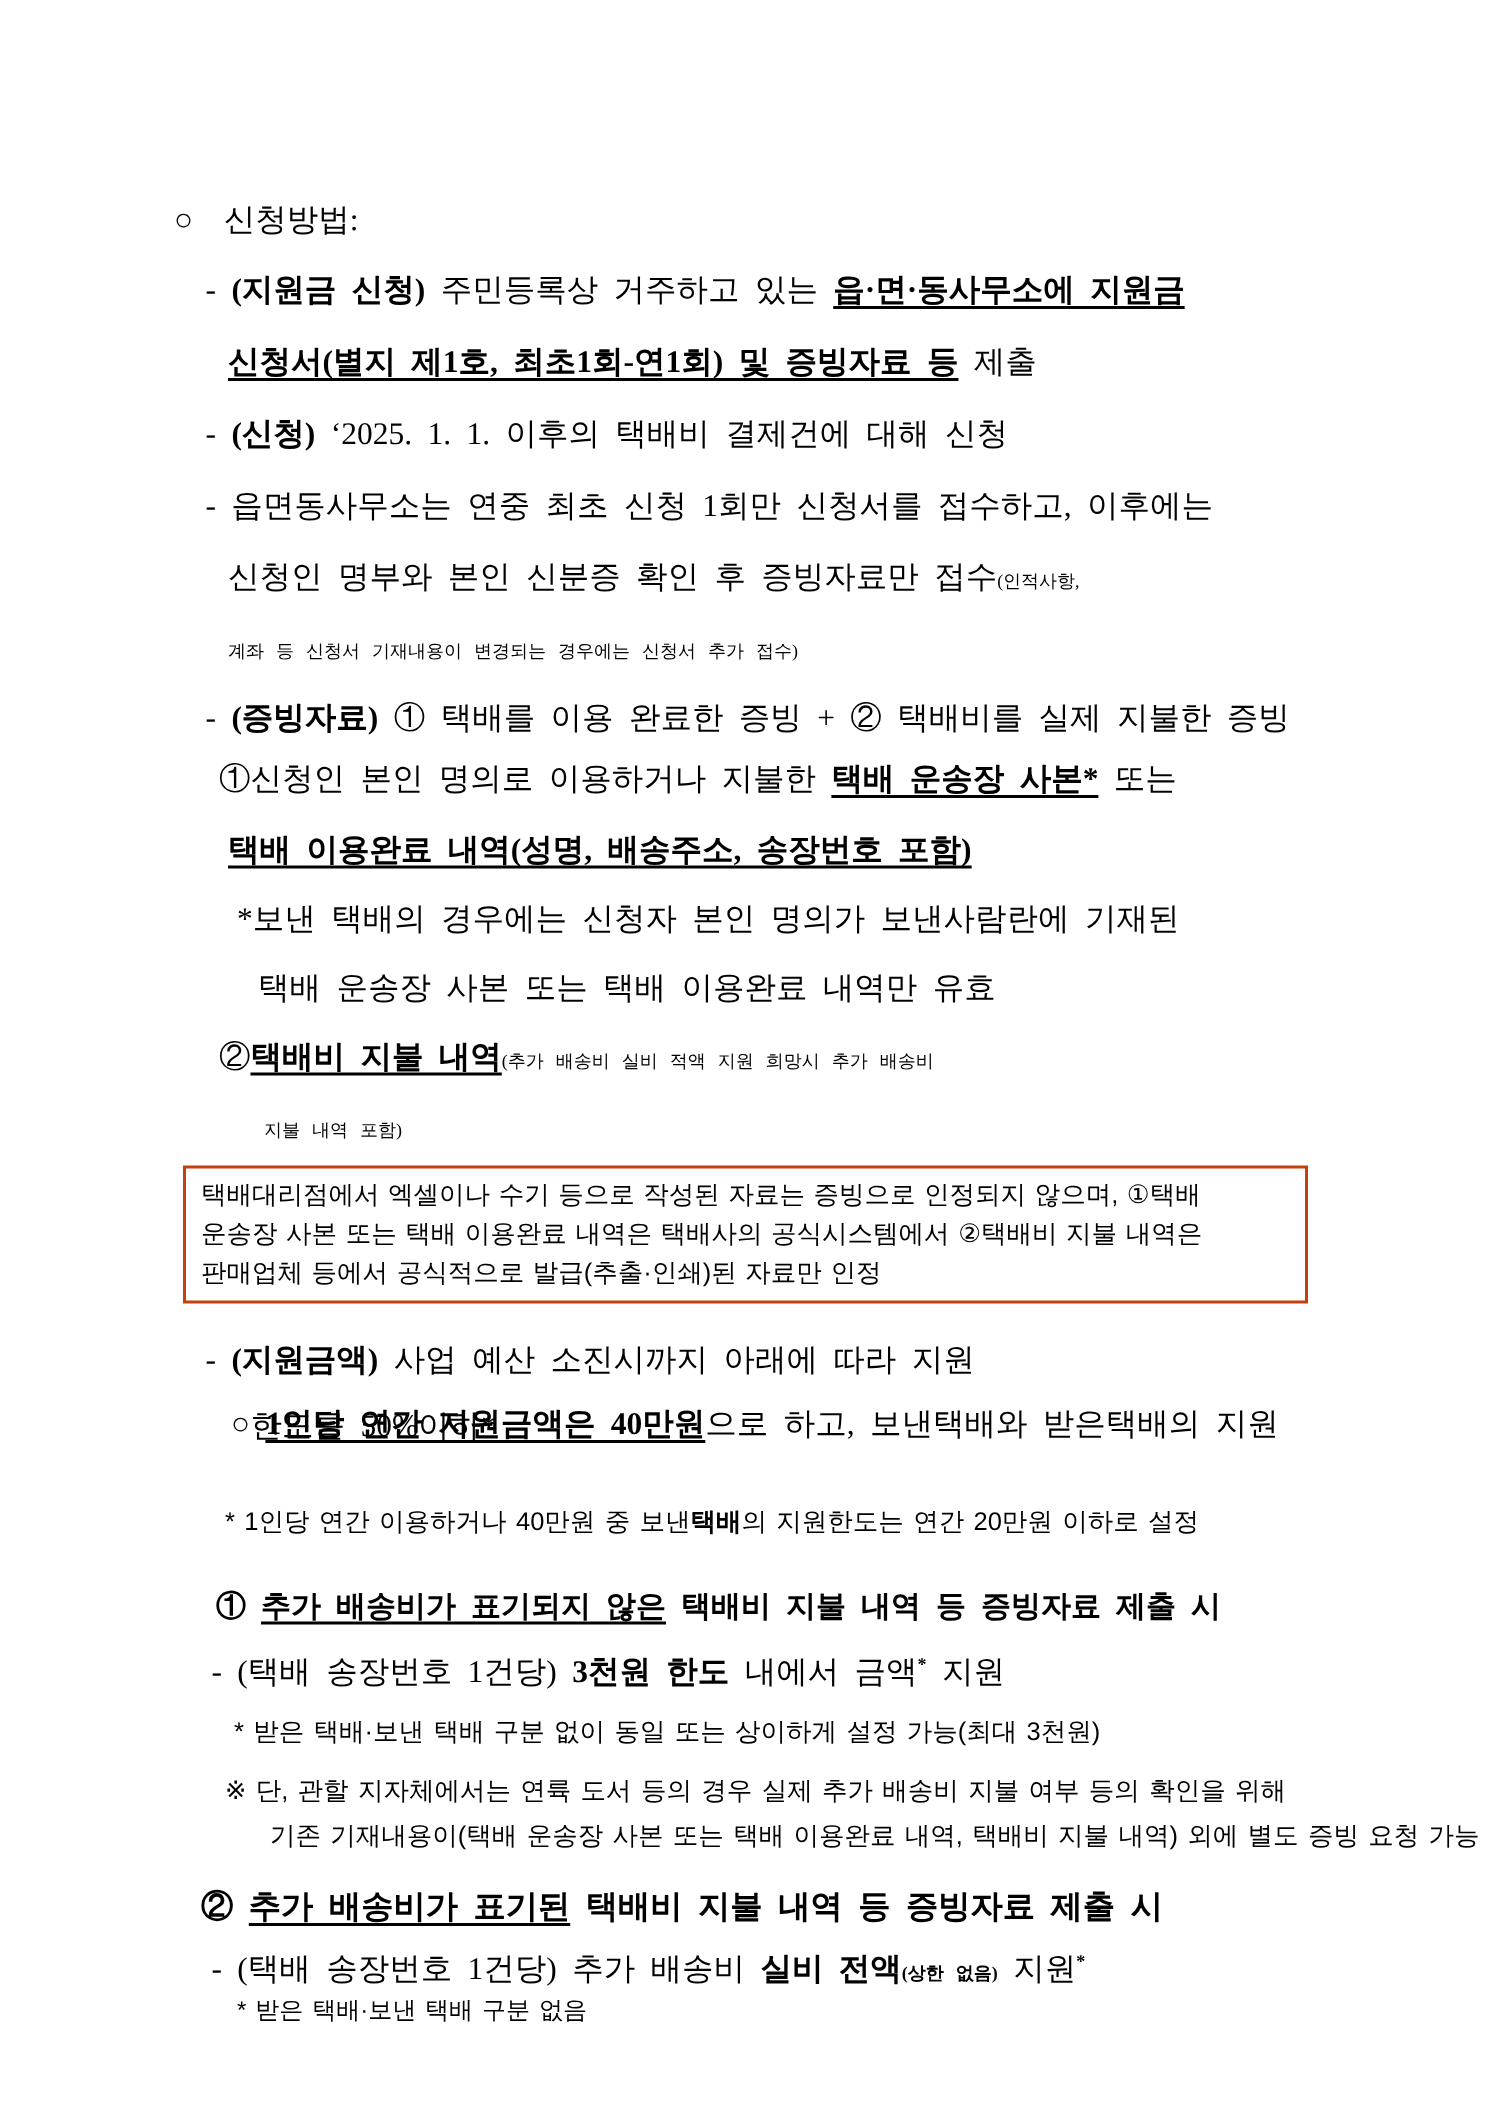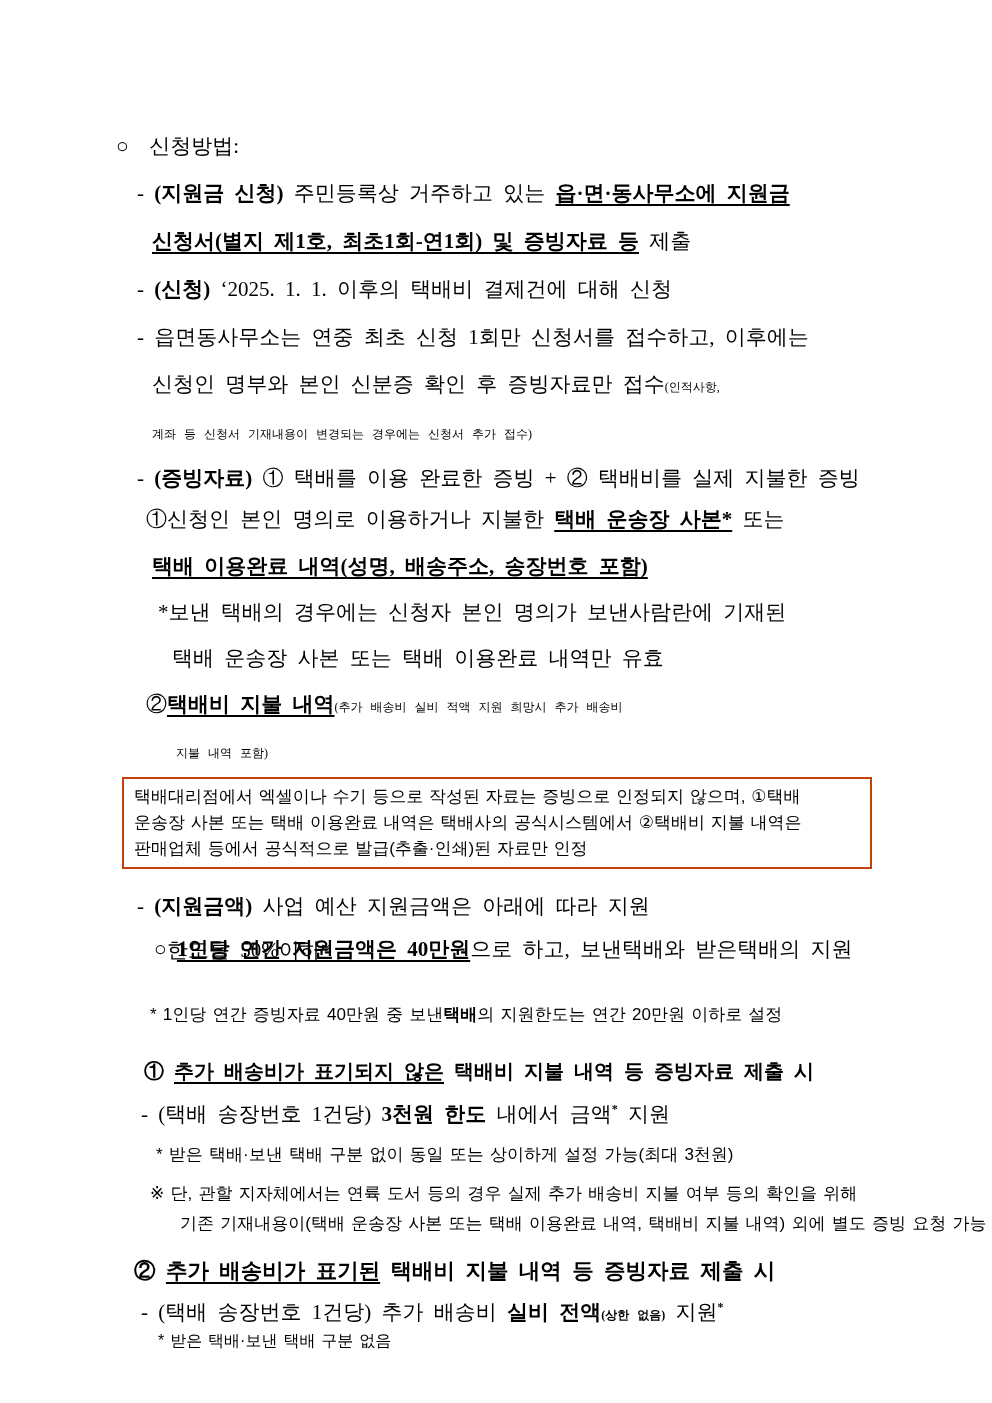--- a/index.html
+++ b/index.html
@@ -81,24 +81,24 @@
       <div class="line l08"><span>- </span><span class="b">(증빙자료)</span><span> ① 택배를 이용 완료한 증빙 + ② 택배비를 실제 지불한 증빙</span></div>
       <div class="line l09"><span>①신청인 본인 명의로 이용하거나 지불한 </span><span class="b u">택배 운송장 사본*</span><span> 또는</span></div>
       <div class="line l10"><span class="b u">택배 이용완료 내역(성명, 배송주소, 송장번호 포함)</span></div>
       <div class="line l11"><span>*보낸 택배의 경우에는 신청자 본인 명의가 보낸사람란에 기재된</span></div>
       <div class="line l12"><span>택배 운송장 사본 또는 택배 이용완료 내역만 유효</span></div>
       <div class="line l13"><span>②</span><span class="b u">택배비 지불 내역</span><span class="sm">(추가 배송비 실비 적액 지원 희망시 추가 배송비</span></div>
       <div class="line l14"><span class="sm">지불 내역 포함)</span></div>
       <div class="line l15"><span>택배대리점에서 엑셀이나 수기 등으로 작성된 자료는 증빙으로 인정되지 않으며, ①택배
 운송장 사본 또는 택배 이용완료 내역은 택배사의 공식시스템에서 ②택배비 지불 내역은
 판매업체 등에서 공식적으로 발급(추출·인쇄)된 자료만 인정</span></div>
-      <div class="line l16"><span>- </span><span class="b">(지원금액)</span><span> 사업 예산 지원금액은 아래에 따라 지원</span></div>
+      <div class="line l16"><span>- </span><span class="b">(지원금액)</span><span> 사업 예산 소진시까지 아래에 따라 지원</span></div>
       <div class="line l17"><span>○ </span><span class="b u">1인당 연간 지원금액은 40만원</span><span>으로 하고, 보낸택배와 받은택배의 지원</span></div>
       <div class="line l18"><span>한도를 50%이하*</span></div>
-      <div class="line l19"><span>* 1인당 연간 증빙자료 40만원 중 보낸</span><span class="b">택배</span><span>의 지원한도는 연간 20만원 이하로 설정</span></div>
+      <div class="line l19"><span>* 1인당 연간 이용하거나 40만원 중 보낸</span><span class="b">택배</span><span>의 지원한도는 연간 20만원 이하로 설정</span></div>
       <div class="line l20"><span class="b">① </span><span class="b u">추가 배송비가 표기되지 않은</span><span class="b"> 택배비 지불 내역 등 증빙자료 제출 시</span></div>
       <div class="line l21"><span>- (택배 송장번호 1건당) </span><span class="b">3천원 한도</span><span> 내에서 금액</span><sup>*</sup><span> 지원</span></div>
       <div class="line l22"><span>* 받은 택배·보낸 택배 구분 없이 동일 또는 상이하게 설정 가능(최대 3천원)</span></div>
       <div class="line l23"><span>※ 단, 관할 지자체에서는 연륙 도서 등의 경우 실제 추가 배송비 지불 여부 등의 확인을 위해</span></div>
       <div class="line l24"><span>기존 기재내용이(택배 운송장 사본 또는 택배 이용완료 내역, 택배비 지불 내역) 외에 별도 증빙 요청 가능</span></div>
       <div class="line l25"><span class="b">② </span><span class="b u">추가 배송비가 표기된</span><span class="b"> 택배비 지불 내역 등 증빙자료 제출 시</span></div>
       <div class="line l26"><span>- (택배 송장번호 1건당) 추가 배송비 </span><span class="b">실비 전액</span><span class="b sm">(상한 없음)</span><span> 지원</span><sup>*</sup></div>
       <div class="line l27"><span>* 받은 택배·보낸 택배 구분 없음</span></div>
     </div>
 </div>

